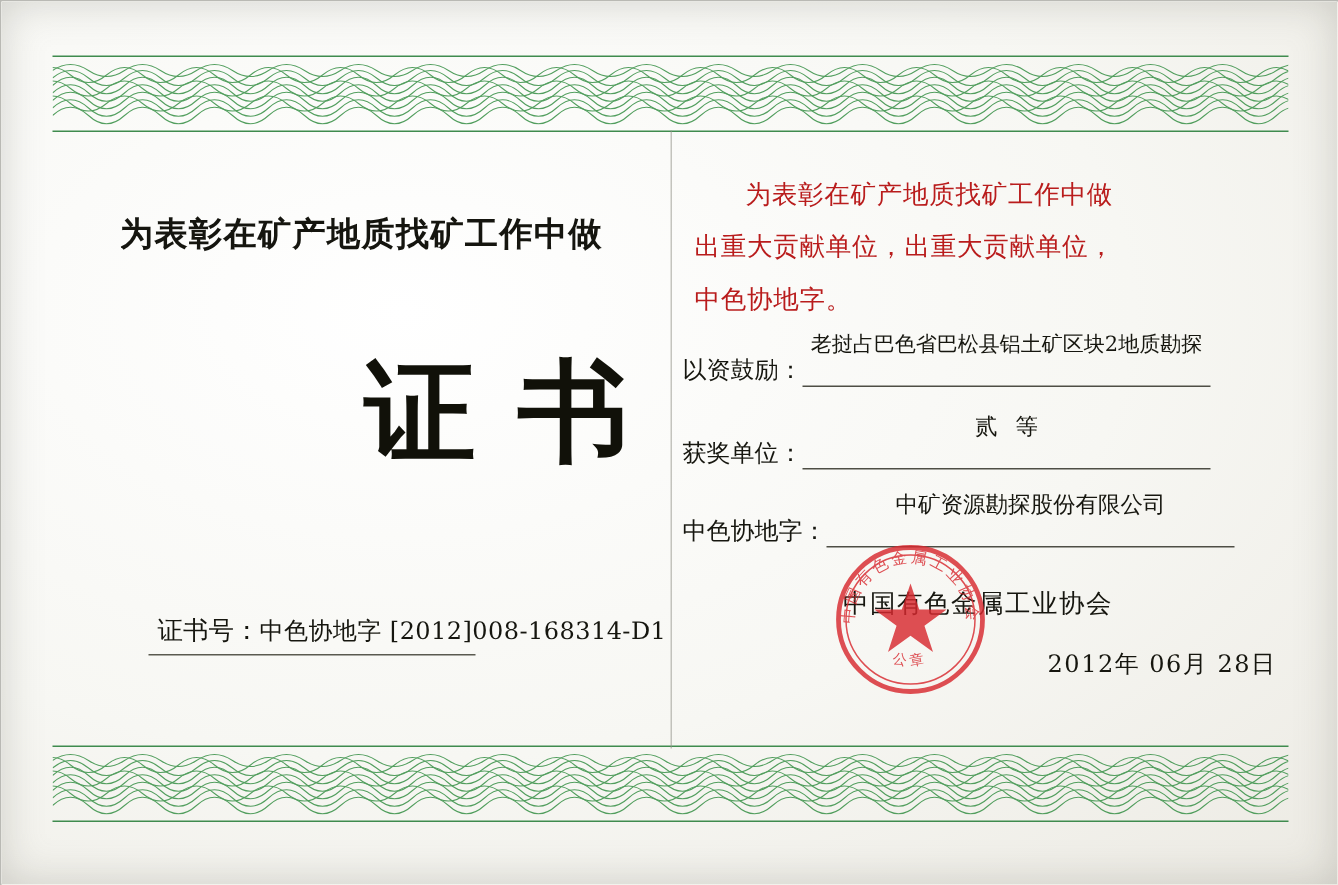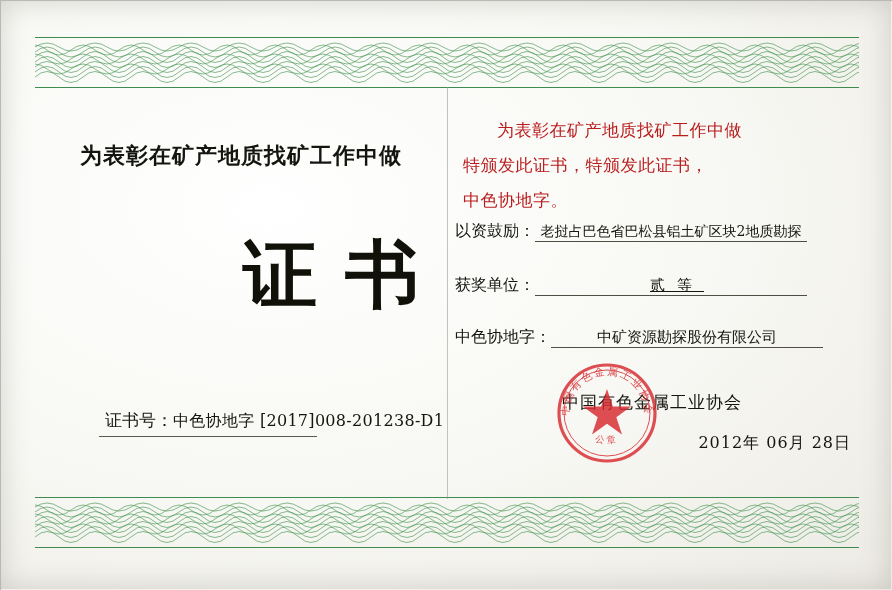--- a/index.html
+++ b/index.html
@@ -170,26 +170,26 @@
     vertical-align: bottom;
   }
   .field-value {
     display: inline-block;
     font-family: "DejaVu Serif", "Liberation Serif", serif;
     font-size: 15px;
     color: #16160f;
     vertical-align: bottom;
     text-align: center;
     border-bottom: 1px solid #4e4e45;
-    padding-bottom: 0;
+    padding-bottom: 18px;
   }
   .field-1 { top: 130px; }
   .field-1 .field-value { width: 272px; font-size: 14px; }
   .field-2 { top: 184px; }
-  .field-2 .field-value { width: 272px; letter-spacing: 12px; text-indent: 12px; text-decoration: underline; }
+  .field-2 .field-value { width: 272px; letter-spacing: 12px; text-indent: 12px; }
   .field-3 { top: 236px; }
   .field-3 .field-value { width: 272px; }
 
   .issuer {
     position: absolute;
     top: 300px;
     left: 0;
     width: 398px;
     text-align: center;
     font-family: "DejaVu Serif", "Liberation Serif", serif;
@@ -264,29 +264,29 @@
     </svg>
   </div>
   <div class="rule" style="top:546px;"></div>
 
   <div class="fold"></div>
 
   <div class="left-page">
     <div class="award-title">为表彰在矿产地质找矿工作中做</div>
     <div class="big-word">证书</div>
     <div class="cert-no-row">
-      <span class="cert-no-label">证书号：</span><span class="cert-no-value">中色协地字 [2017]008-201238-D1</span>
+      <span class="cert-no-label">证书号：</span><span class="cert-no-value">中色协地字 [2012]008-168314-D1</span>
     </div>
     <div class="cert-no-underline"></div>
   </div>
 
   <div class="right-page">
     <div class="preamble">
       <div class="ln1">为表彰在矿产地质找矿工作中做</div>
-      <div>特颁发此证书，特颁发此证书，</div>
+      <div>出重大贡献单位，出重大贡献单位，</div>
       <div>中色协地字。</div>
     </div>
 
     <div class="field field-1">
       <span class="field-label">以资鼓励：</span><span class="field-value">老挝占巴色省巴松县铝土矿区块2地质勘探</span>
     </div>
 
     <div class="field field-2">
       <span class="field-label">获奖单位：</span><span class="field-value">贰等</span>
     </div>

